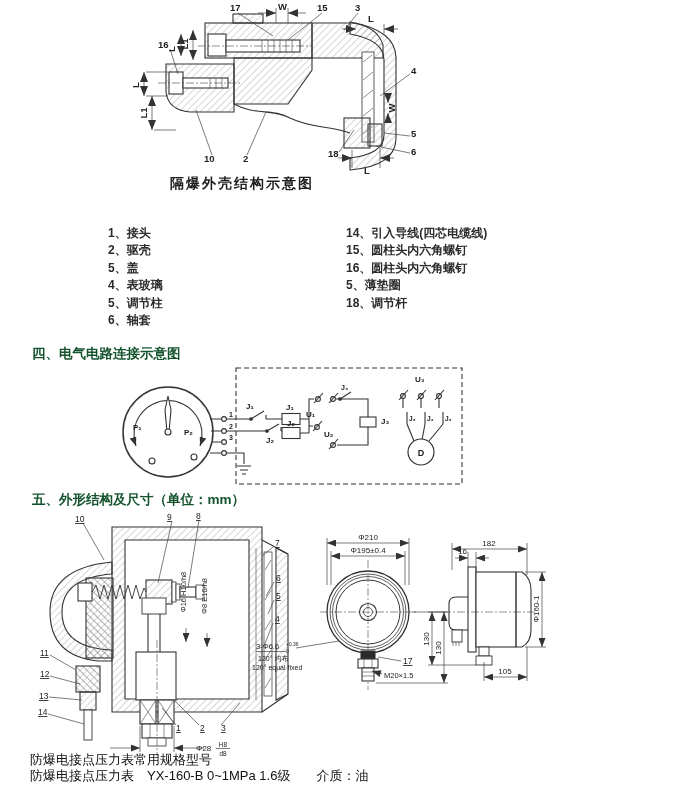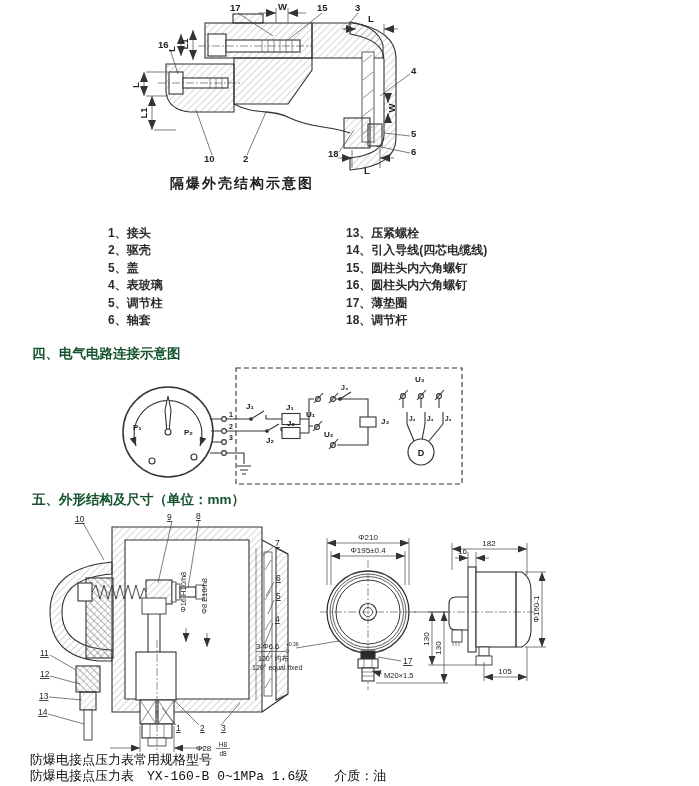--- a/index.html
+++ b/index.html
@@ -2,21 +2,21 @@
 <html><head>
 <meta charset="utf-8">
 <style>
   html,body{margin:0;padding:0;background:#fff;}
   body{width:699px;height:786px;position:relative;overflow:hidden;
        font-family:"Liberation Sans",sans-serif;color:#222;}
   .abs{position:absolute;}
   .caption{font-weight:bold;font-size:14px;color:#1d1d1d;letter-spacing:2px;}
   .sec-title{font-weight:bold;font-size:13.5px;color:#14532d;}
   .parts-col{position:absolute;top:0;font-size:12px;font-weight:bold;color:#2b2b2b;line-height:17.4px;white-space:nowrap;}
-  .footer-line{font-size:13px;color:#111;font-family:Liberation Mono, monospace;white-space:pre;}
+  .footer-line{font-size:13px;color:#111;font-family:Liberation Sans, sans-serif;white-space:pre;}
   svg{position:absolute;left:0;}
   svg text{font-family:"Liberation Sans",sans-serif;fill:#222;}
   .thin{stroke:#444;stroke-width:0.6;fill:none;}
   .med{stroke:#333;stroke-width:1.1;fill:none;}
   .dim{stroke:#444;stroke-width:0.7;fill:none;}
 </style>
 </head>
 <body>
 
 <svg style="top:0" width="699" height="202" viewBox="0 0 699 202">
@@ -116,25 +116,24 @@
 <div class="abs" style="top:225px;left:0;width:699px;height:112px;">
   <div class="parts-col" style="left:108px;">
     <div>1、接头</div>
     <div>2、驱壳</div>
     <div>5、盖</div>
     <div>4、表玻璃</div>
     <div>5、调节柱</div>
     <div>6、轴套</div>
   </div>
   <div class="parts-col" style="left:346px;">
-    <div>13、压紧螺栓</div>
     <div>14、引入导线(四芯电缆线)</div>
     <div>15、圆柱头内六角螺钉</div>
     <div>16、圆柱头内六角螺钉</div>
-    <div>17、薄垫圈</div>
+    <div>5、薄垫圈</div>
     <div>18、调节杆</div>
   </div>
 </div>
 
 <div class="abs sec-title" style="top:345px;left:32px;">四、电气电路连接示意图</div>
 
 <svg style="top:362px" width="699" height="132" viewBox="0 0 699 132">
   <defs>
     <marker id="mB" markerWidth="9" markerHeight="7" refX="9" refY="3.5" orient="auto" markerUnits="userSpaceOnUse">
         <path d="M0,0 L9,3.5 L0,7 Z" fill="#333"></path>

